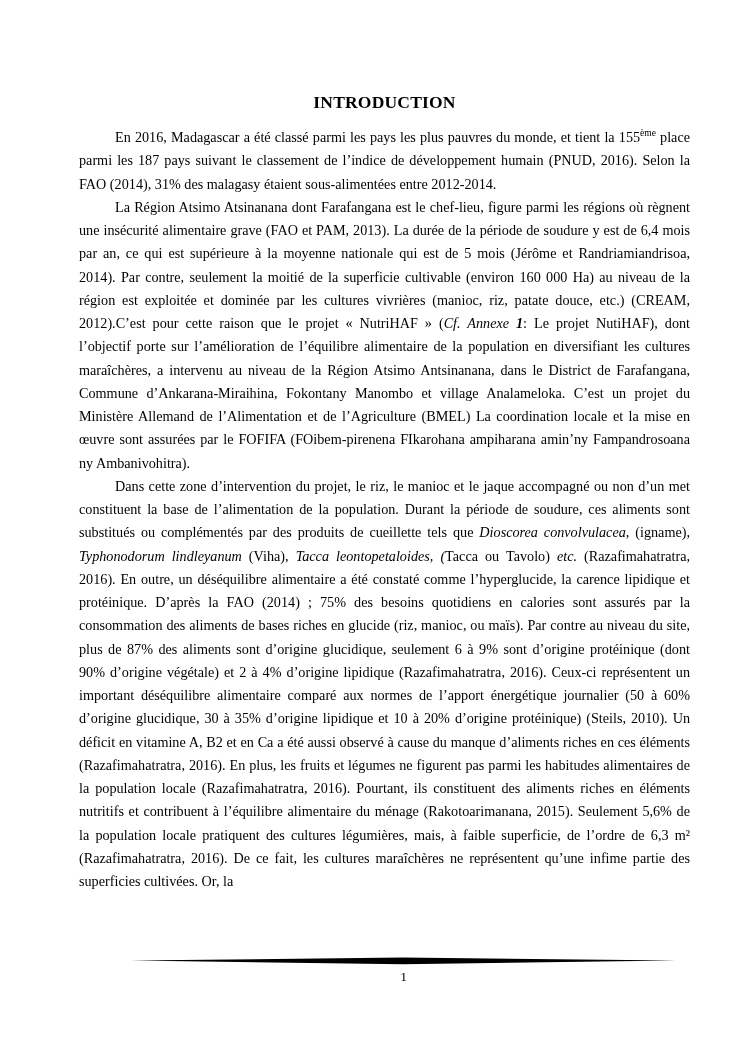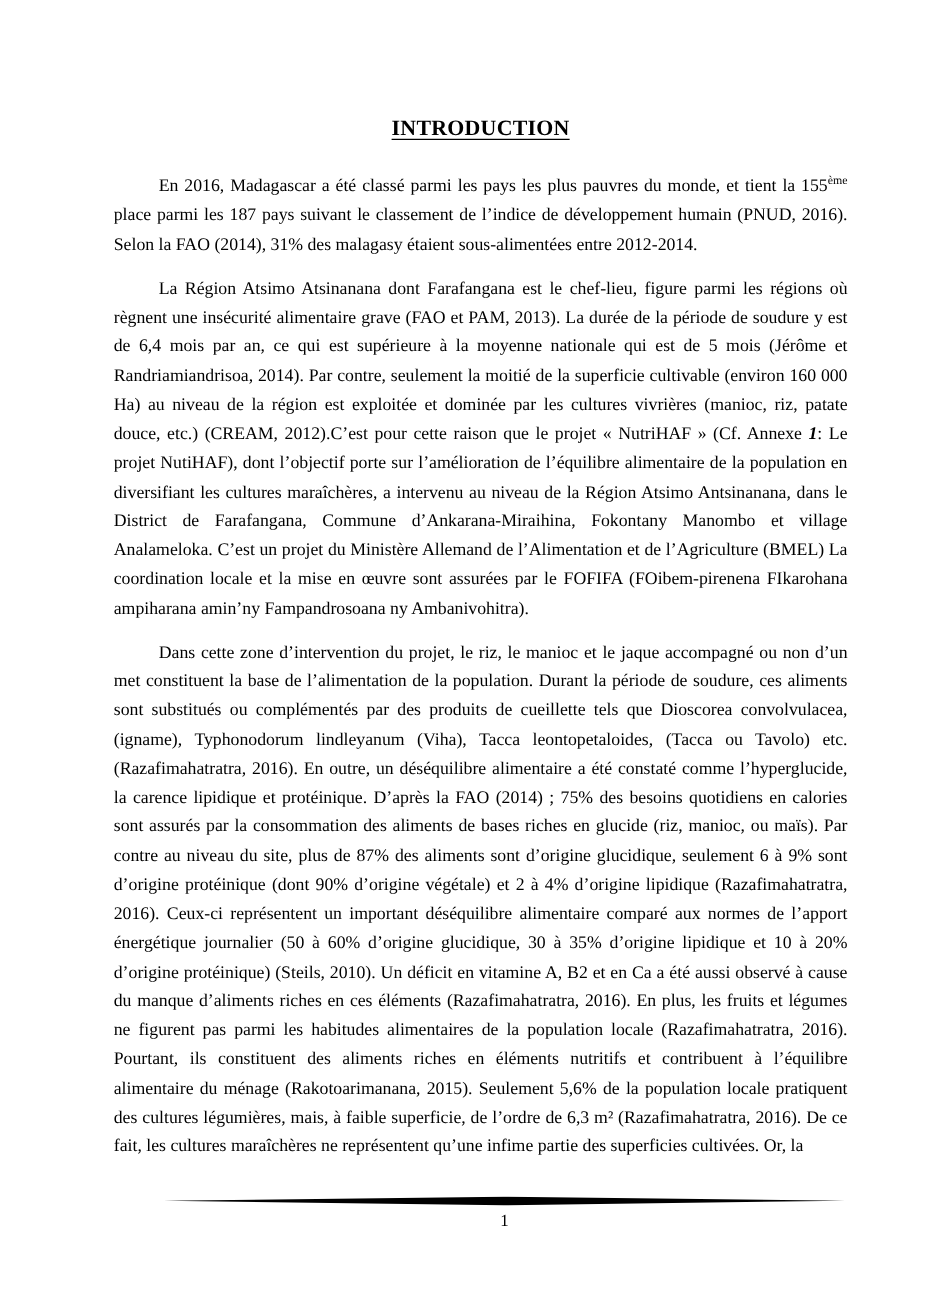--- a/index.html
+++ b/index.html
@@ -18,35 +18,34 @@
     top: 92px;
     left: 79px;
     width: 611px;
     margin: 0;
     text-align: center;
     font-size: 17.5px;
     font-weight: bold;
     letter-spacing: 0.2px;
   }
   .doc-title .title-text {
-    text-decoration: underline;
     text-underline-offset: 3px;
   }
   .content {
     position: absolute;
     top: 126px;
     left: 79px;
     width: 611px;
     font-size: 14.2px;
     line-height: 23.25px;
     text-align: justify;
   }
-  .content p { margin: 12px; padding: 0; text-indent: 36px; }
+  .content p { margin: 0; padding: 0; text-indent: 36px; }
   .run-n  { font-style: normal; }
-  .run-i  { }
+  .run-i  { font-style: italic; }
   .run-b  { font-weight: normal; }
   .run-bi { font-weight: bold; font-style: italic; }
   .run-sup { vertical-align: super; font-size: 9.5px; line-height: 0; }
   .footer-rule {
     position: absolute;
     top: 957px;
     left: 131px;
     width: 545px;
     height: 8px;
     display: block;

